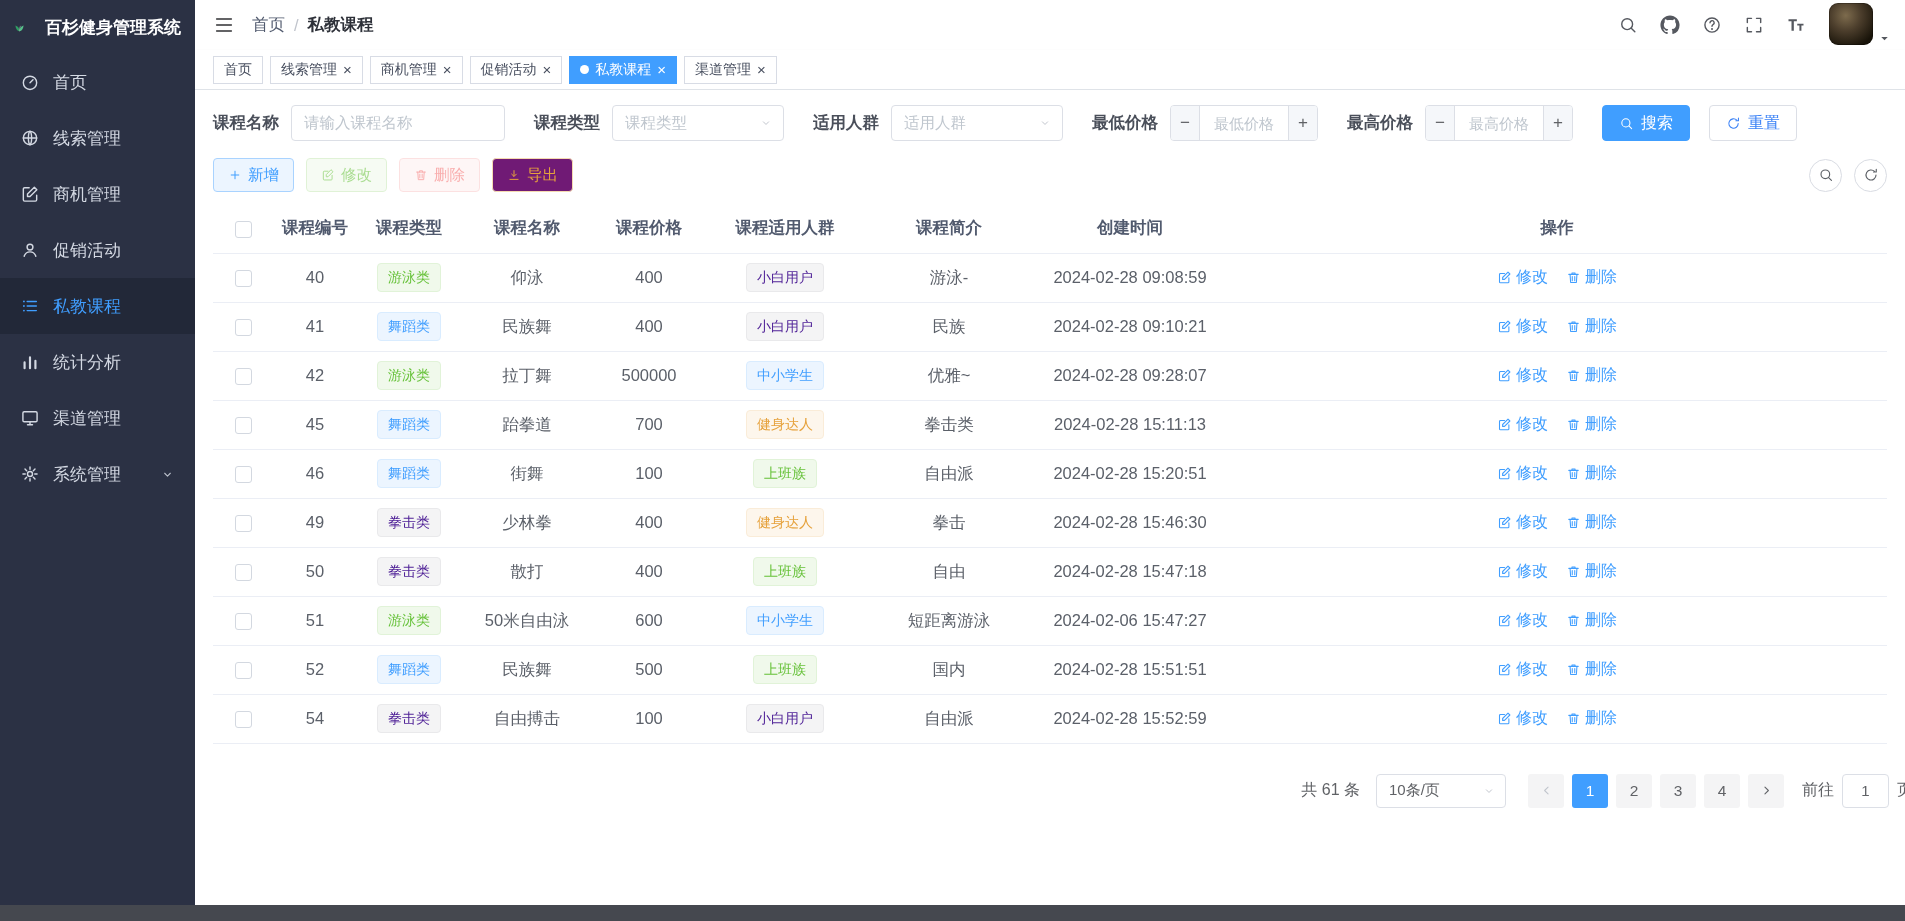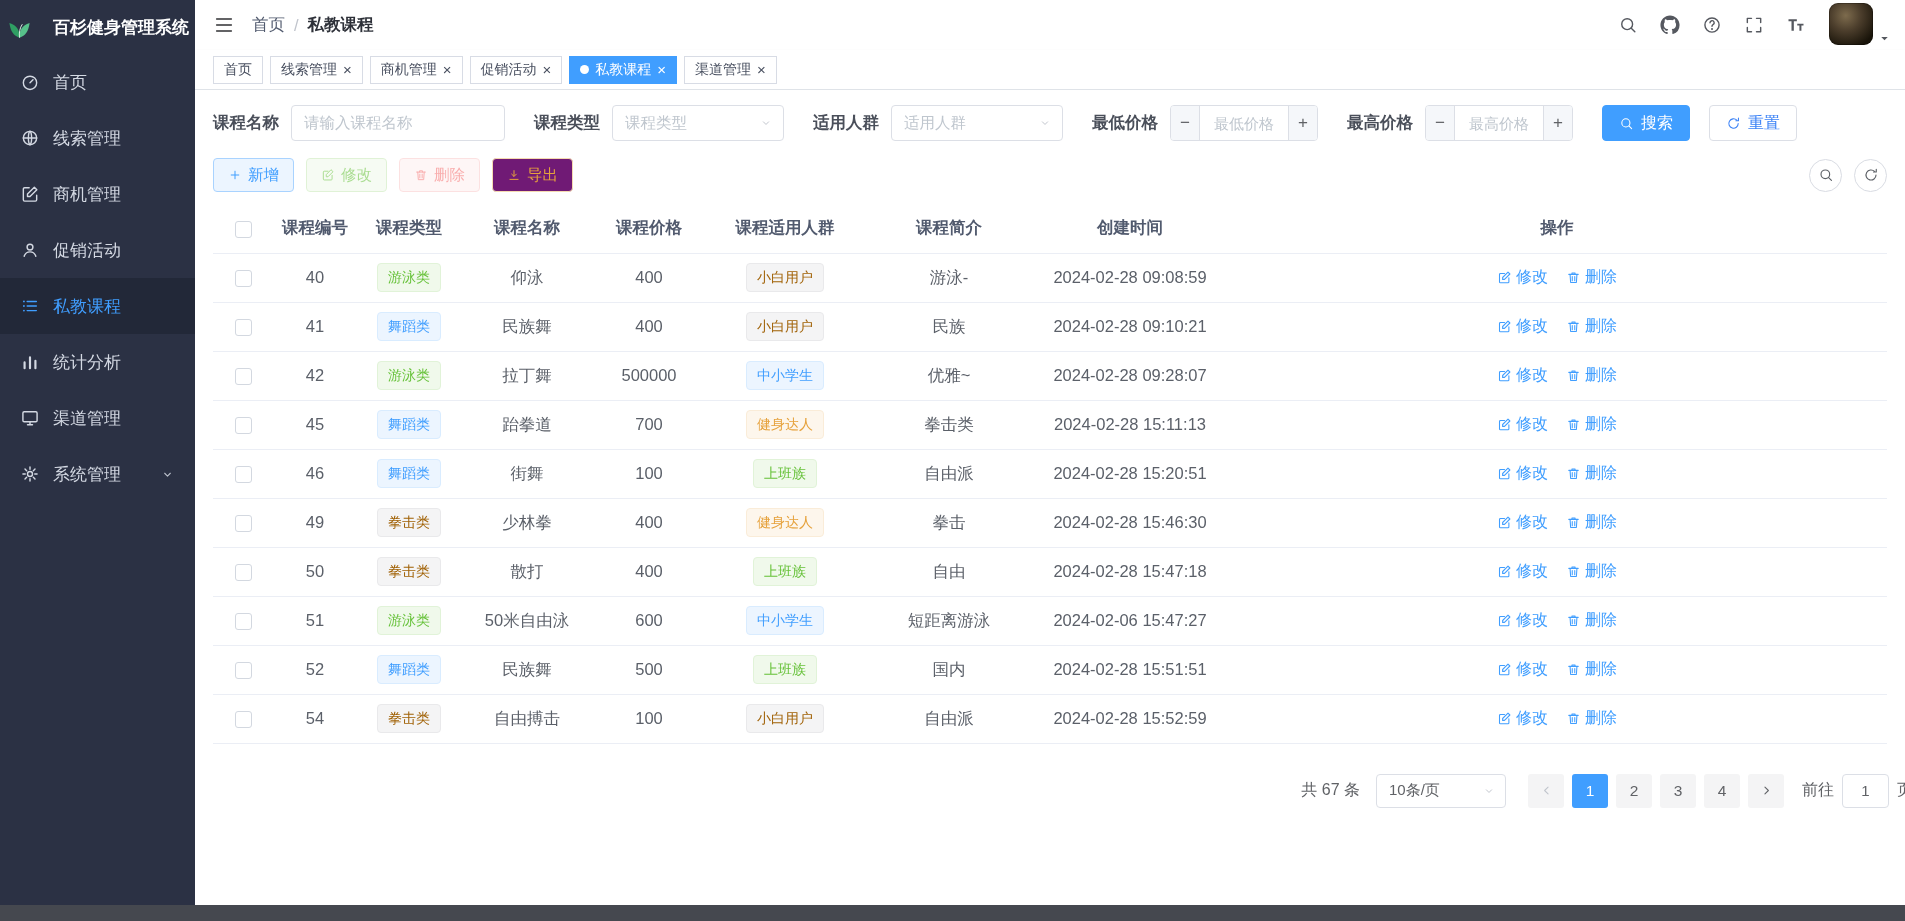--- a/index.html
+++ b/index.html
@@ -3,21 +3,21 @@
 <meta charset="utf-8">
 <style>
   *{box-sizing:border-box;margin:0;padding:0}
   html,body{width:1905px;height:921px;overflow:hidden}
   body{font-family:"Liberation Sans","DejaVu Sans",sans-serif;display:flex;background:#fff;color:#303133;font-size:17px;position:relative}
   .icon{display:inline-flex}
   .icon svg{width:100%;height:100%;display:block}
 
   
   .sidebar{width:195px;background:#2b3144;flex-shrink:0;display:flex;flex-direction:column;z-index:5}
-  .logo{height:54px;display:flex;align-items:center;padding:0 6px;gap:20px;cursor:pointer}
+  .logo{height:54px;display:flex;align-items:center;padding:0 14px;gap:20px;cursor:pointer}
   .logo-icon{width:28px;height:28px}
   .logo-title{color:#fff;font-weight:bold;font-size:17px;white-space:nowrap}
   .menu-item{height:56px;display:flex;align-items:center;padding:0 20px;gap:13px;color:#d4d9e3;font-size:17px;cursor:pointer}
   .menu-item.active{color:#409eff;background:#222838}
   .mi-icon{width:20px;height:20px;flex-shrink:0}
   .mi-caret{width:15px;height:15px;margin-left:auto;opacity:.85}
 
   
   .main{flex:1;display:flex;flex-direction:column;min-width:0;background:#fff}
 
@@ -81,21 +81,21 @@
 
   
   .table-wrap{margin-top:12px}
   table{width:100%;border-collapse:collapse;table-layout:fixed}
   th,td{height:49px;text-align:center;font-size:16.5px;color:#5b6069;border-bottom:1px solid #ebeef5;padding:0 4px;overflow:hidden;white-space:nowrap}
   th{color:#515a6e;font-weight:700}
   .checkbox{display:inline-block;width:17px;height:17px;border:1px solid #d3d8e0;border-radius:3px;background:#fff;cursor:pointer;vertical-align:middle}
   .tag{display:inline-block;height:29px;line-height:27px;padding:0 10px;border-radius:4px;font-size:14px;border:1px solid}
   .tag-success{color:#67c23a;background:#f0f9eb;border-color:#e1f3d8}
   .tag-primary{color:#409eff;background:#ecf5ff;border-color:#d9ecff}
-  .tag-info{color:#a16207;background:#f4f4f5;border-color:#e9e9eb}
+  .tag-info{color:#4c1d95;background:#f4f4f5;border-color:#e9e9eb}
   .tag-warning{color:#e6a23c;background:#fdf6ec;border-color:#faecd8}
   .op a{color:#409eff;display:inline-flex;align-items:center;gap:4px;margin:0 9px;cursor:pointer;text-decoration:none;font-size:16px}
   .op .icon{width:15px;height:15px}
 
   
   .pagination{display:flex;align-items:center;justify-content:flex-end;margin-top:30px;font-size:16px;color:#606266;margin-right:-26px}
   .pg-total{margin-right:16px;white-space:nowrap}
   .pg-size{width:130px;height:34px;border:1px solid #dcdfe6;border-radius:4px;display:flex;align-items:center;padding:0 9px 0 12px;margin-right:18px;color:#606266;font-size:15px;cursor:pointer;background:#fff}
   .pg-size .sel-caret{margin-left:auto}
   .pg-pages{display:inline-flex;align-items:center}
@@ -700,21 +700,21 @@
                     </svg>
                   </span>
                   <span>删除</span>
                 </a></td>
             </tr>
           </tbody>
       </table>
     </div>
 
     <div class="pagination">
-      <span class="pg-total">共 67 条</span>
+      <span class="pg-total">共 61 条</span>
       <div class="pg-size">
         <span>10条/页</span>
         <span class="sel-caret icon">
             <svg viewBox="0 0 24 24" fill="none" stroke="currentColor" stroke-width="1.7" stroke-linecap="round" stroke-linejoin="round">
               <path d="M7.5 10l4.5 4.5L16.5 10"></path>
             </svg>
           </span>
       </div>
       <button class="pg-btn disabled">
           <span class="icon">

